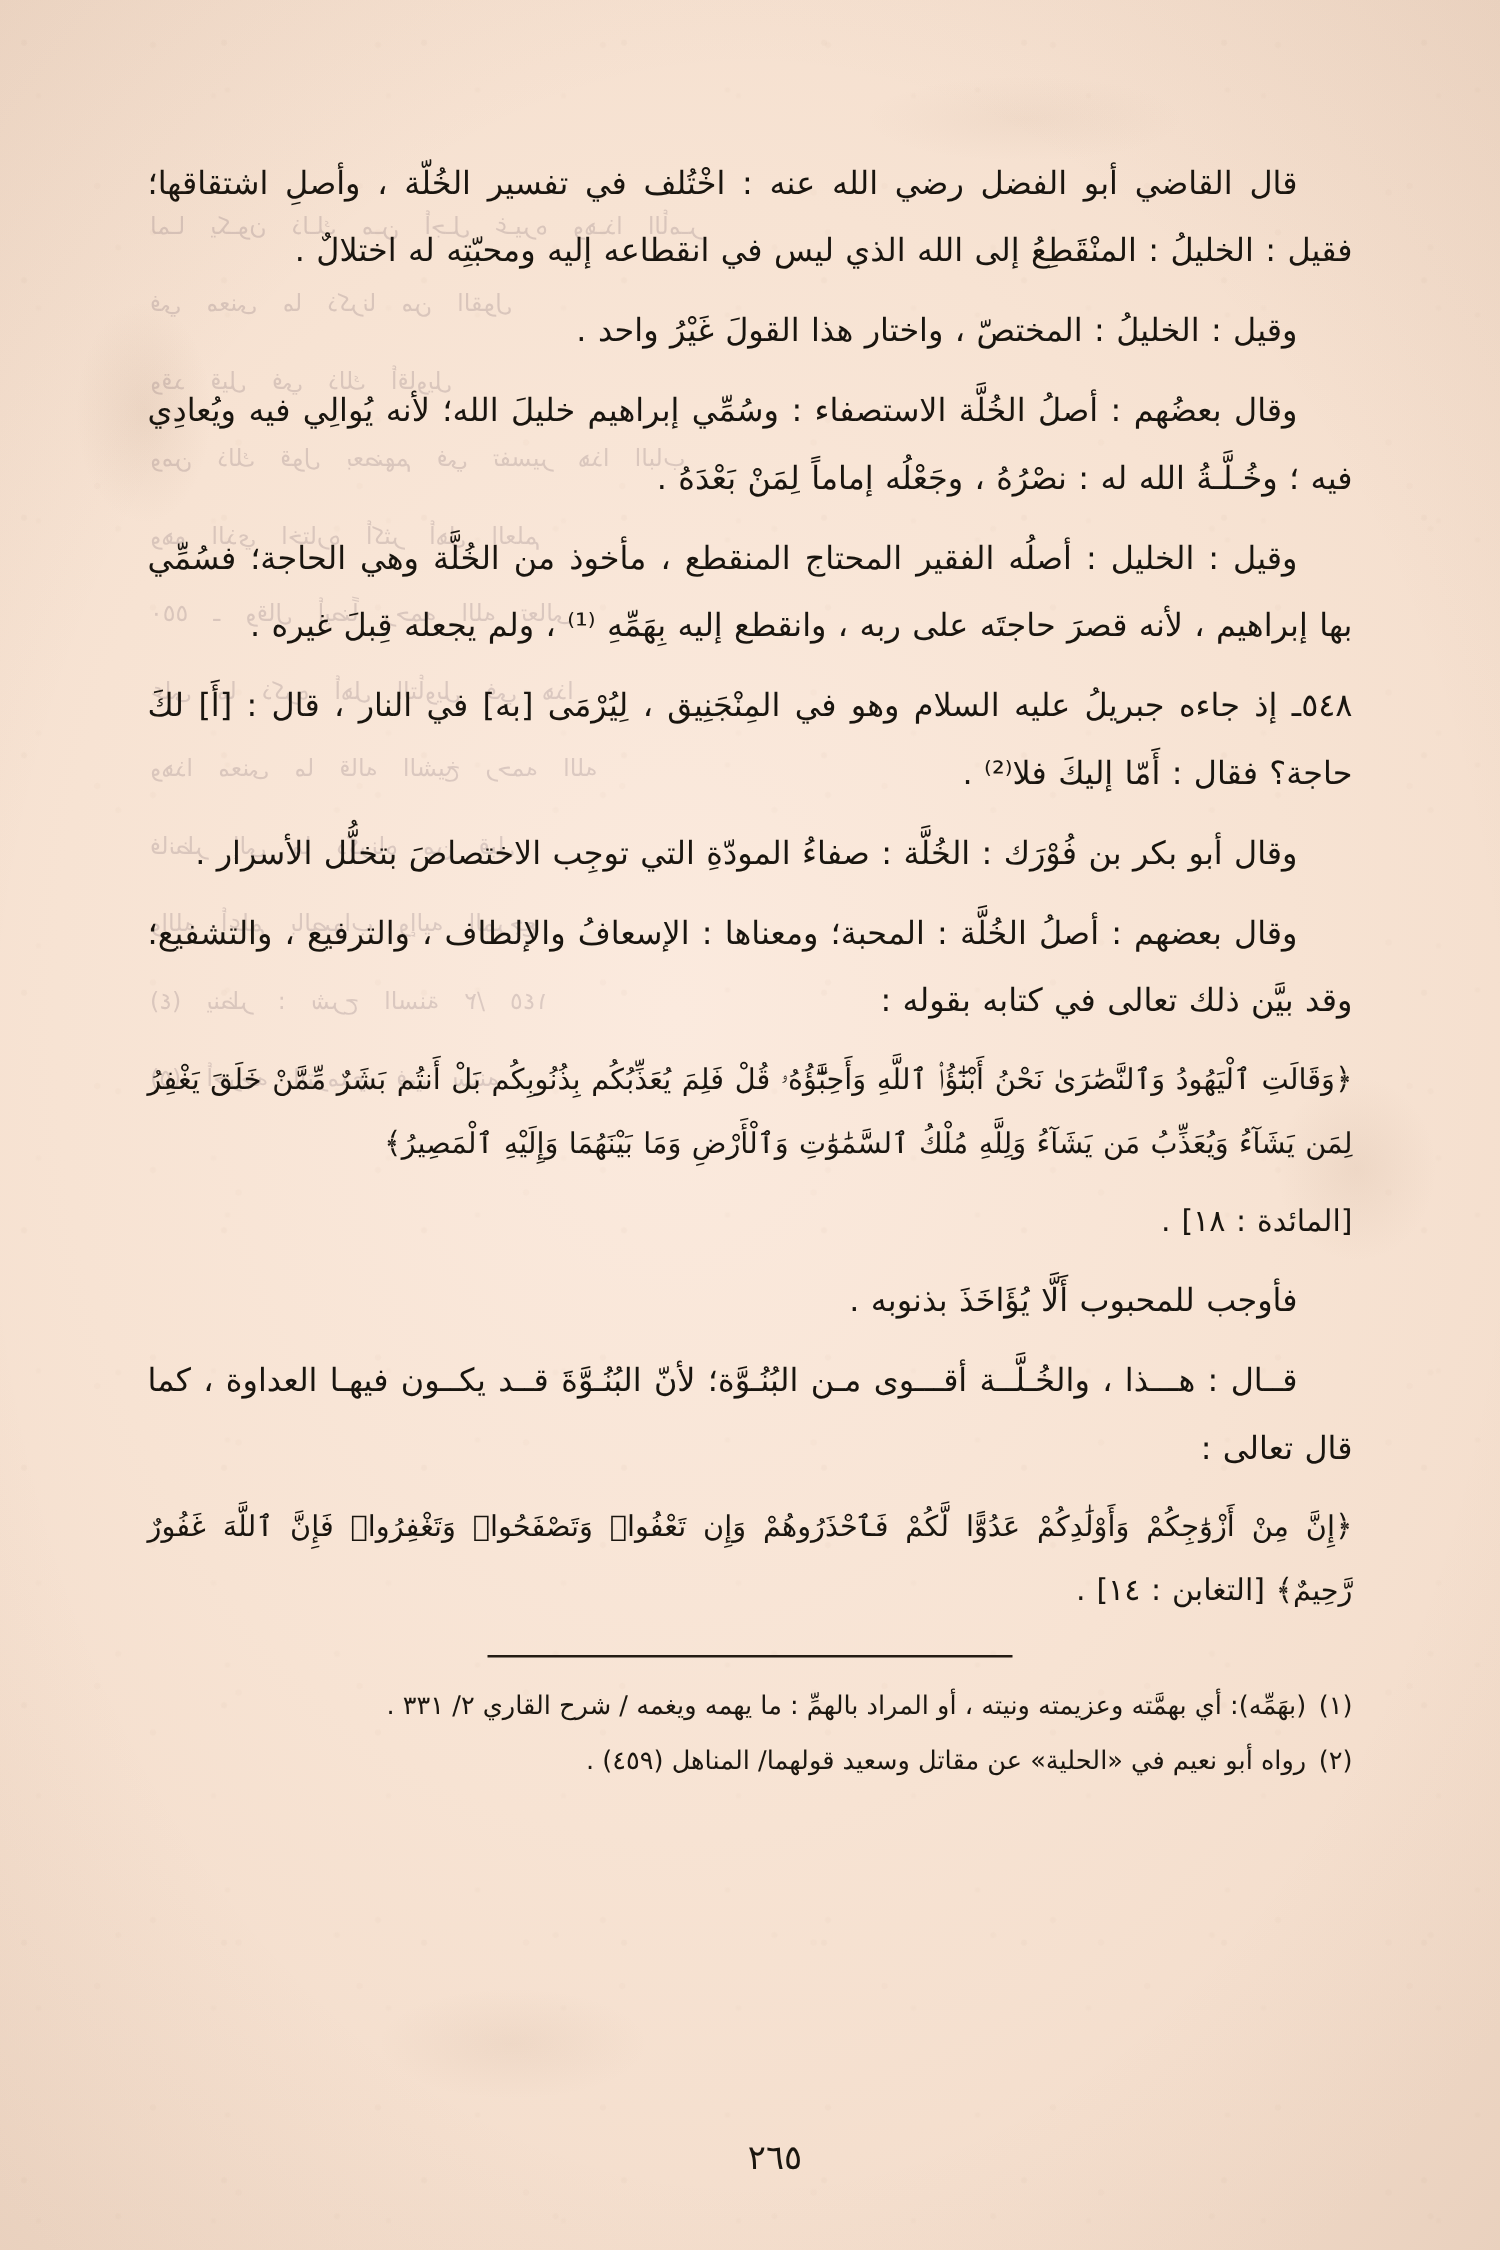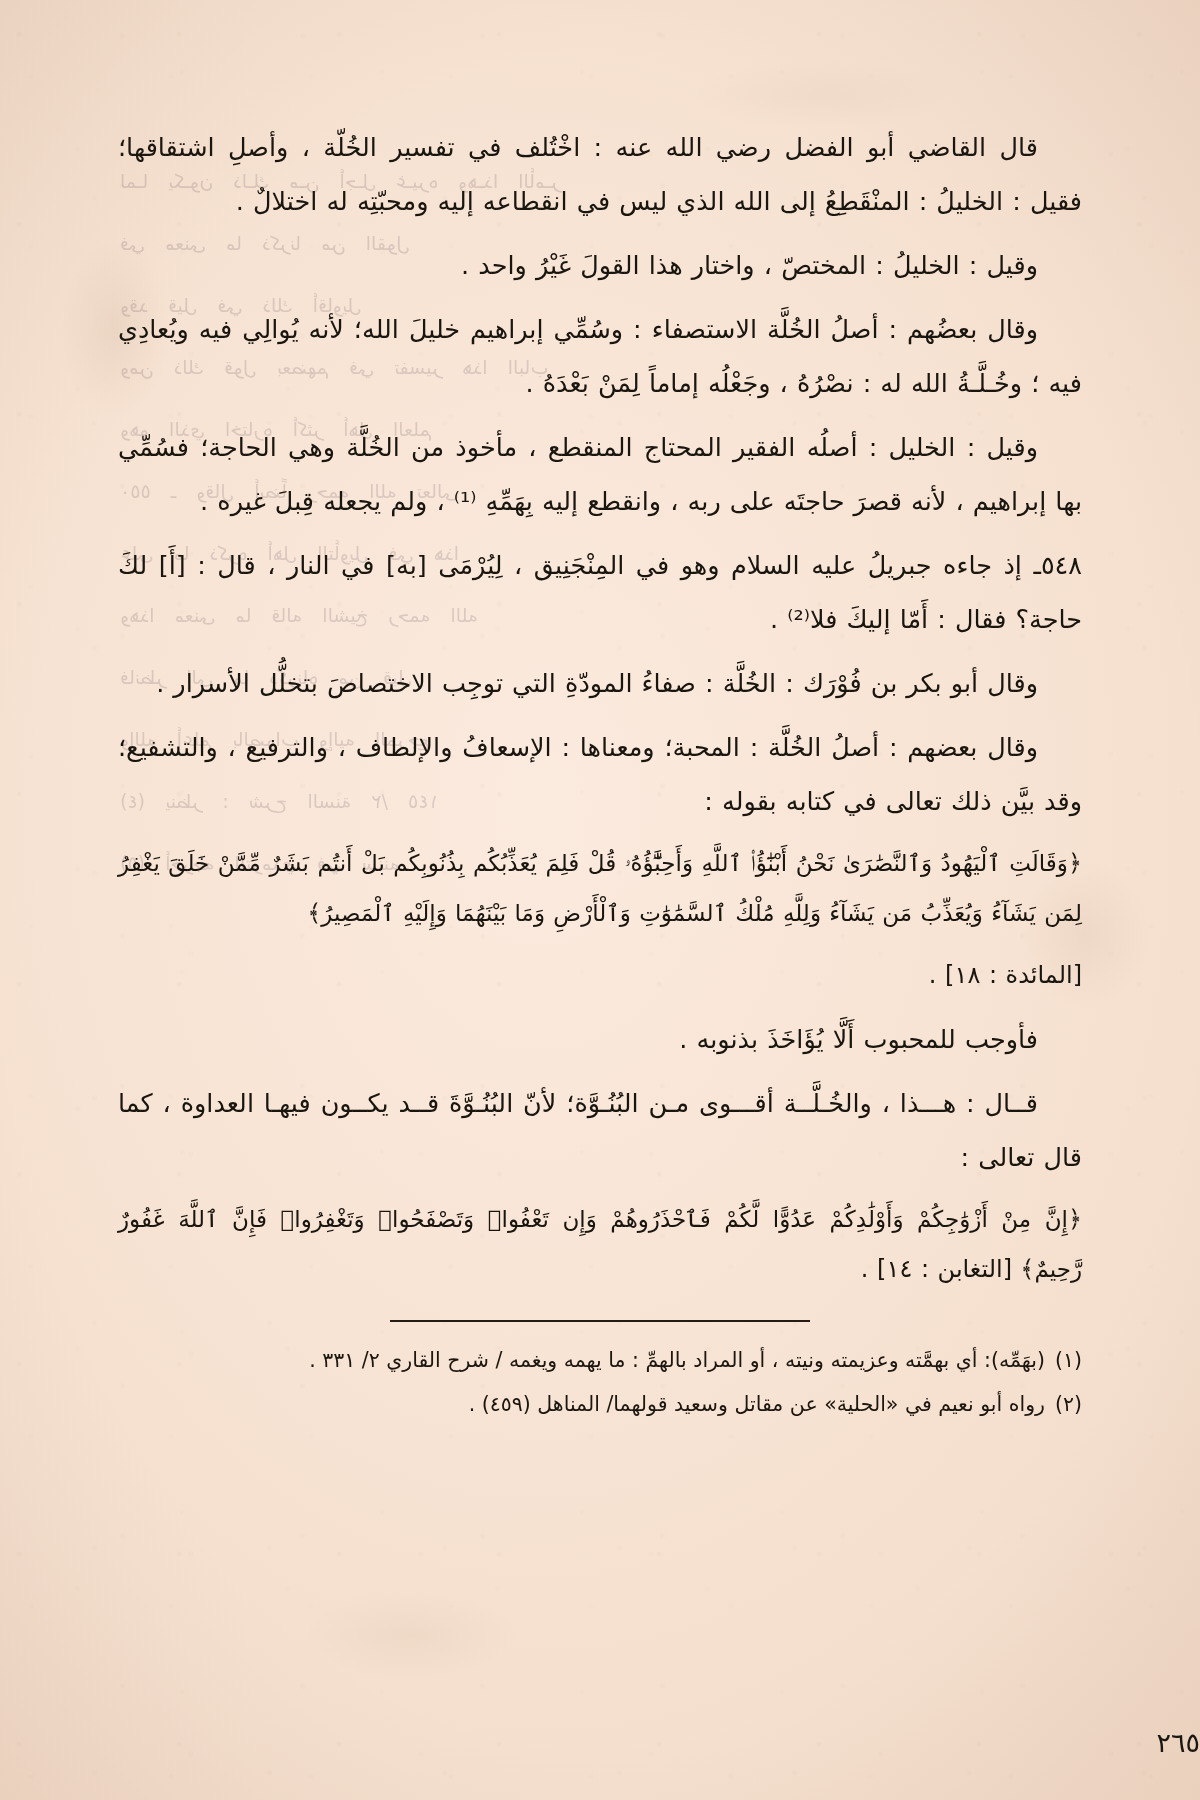--- a/index.html
+++ b/index.html
@@ -123,24 +123,24 @@
     flex-direction: row;
     align-items: baseline;
     gap: 10px;
     white-space: nowrap;
   }
   .fn-marker { flex: 0 0 auto; letter-spacing: 0.5px; }
   .fn-body { flex: 1 1 auto; white-space: normal; }
 
   .page-number {
     position: absolute;
-    bottom: 42px;
+    bottom: 58px;
     left: 0;
     right: 0;
-    text-align: right;
+    text-align: center;
     font-size: 27px;
     color: #1b160f;
     letter-spacing: 2px;
     margin-left: 40px;
   }
 
   
   .smudge {
     position: absolute;
     border-radius: 50%;

